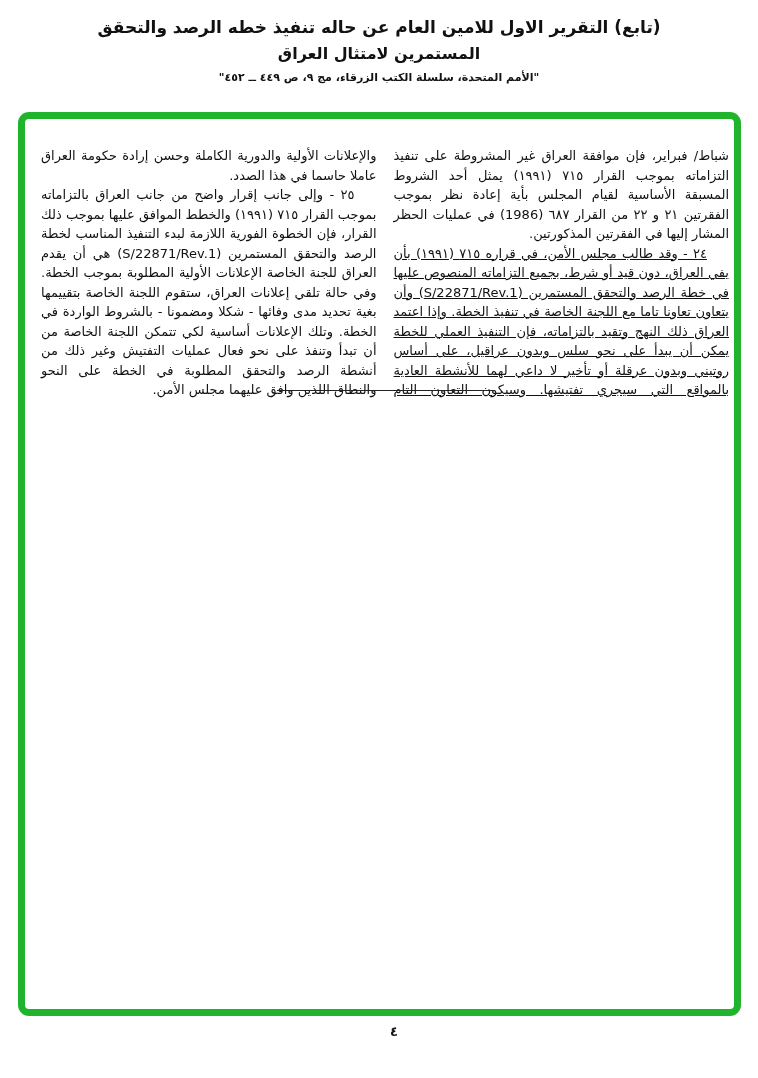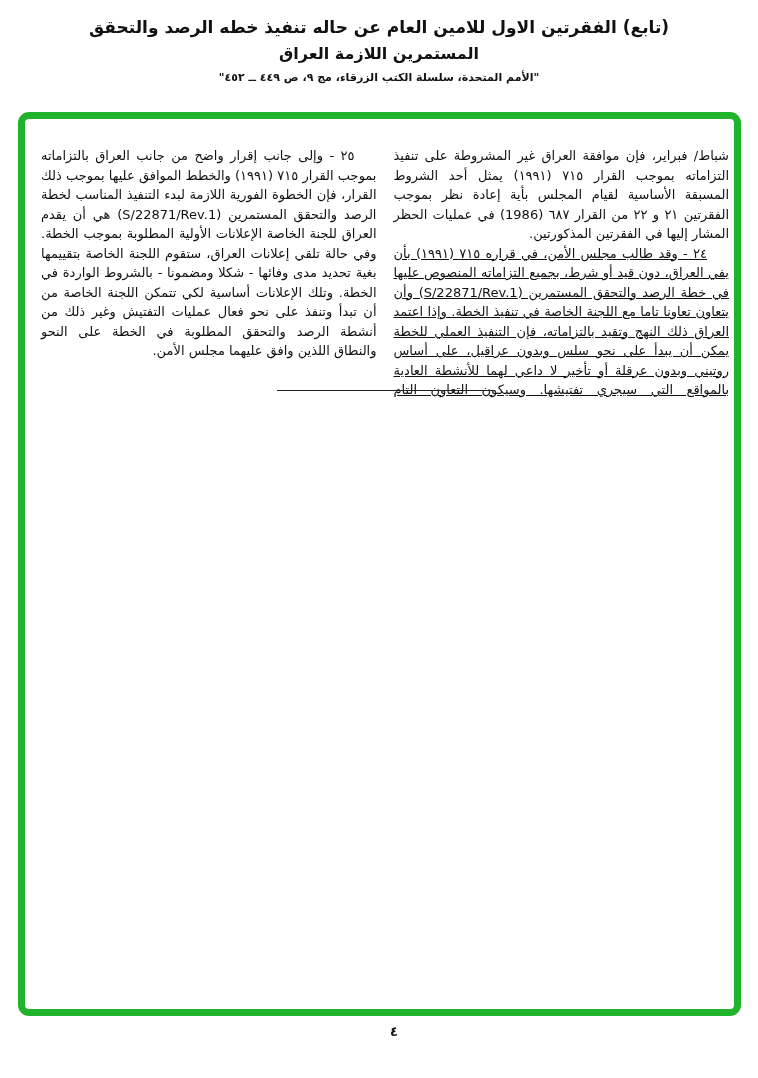--- a/index.html
+++ b/index.html
@@ -92,32 +92,33 @@
     font-weight: bold;
     direction: rtl;
   }
 </style>
 </head>
 <body>
 
 <div class="page">
 
   <div class="header">
-    <div class="title-line1">(تابع) الفقرتين الاول للامين العام عن حاله تنفيذ خطه الرصد والتحقق</div>
-    <div class="title-line2">المستمرين اللازمة العراق</div>
+    <div class="title-line1">(تابع) التقرير الاول للامين العام عن حاله تنفيذ خطه الرصد والتحقق</div>
+    <div class="title-line2">المستمرين لامتثال العراق</div>
     <div class="citation">"الأمم المتحدة، سلسلة الكتب الزرقاء، مج ٩، ص ٤٤٩ ــ ٤٥٢"</div>
   </div>
 
   <div class="content-frame">
     <div class="columns">
       <div class="col">
         <p>شباط/ فبراير، فإن موافقة العراق غير المشروطة على تنفيذ التزاماته بموجب القرار ٧١٥ (١٩٩١) يمثل أحد الشروط المسبقة الأساسية لقيام المجلس بأية إعادة نظر بموجب الفقرتين ٢١ و ٢٢ من القرار ٦٨٧ (1986) في عمليات الحظر المشار إليها في الفقرتين المذكورتين.</p>
         <p class="para-numbered stretch-last">٢٤ -  وقد طالب مجلس الأمن، في قراره ٧١٥ (١٩٩١) بأن يفي العراق، دون قيد أو شرط، بجميع التزاماته المنصوص عليها في خطة الرصد والتحقق المستمرين (S/22871/Rev.1) وأن يتعاون تعاونا تاما مع اللجنة الخاصة في تنفيذ الخطة. وإذا اعتمد العراق ذلك النهج وتقيد بالتزاماته، فإن التنفيذ العملي للخطة يمكن أن يبدأ على نحو سلس وبدون عراقيل، على أساس روتيني وبدون عرقلة أو تأخير لا داعي لهما للأنشطة العادية بالمواقع التي سيجري تفتيشها. وسيكون التعاون التام</p>
       </div>
       <div class="col">
+        <p>والإعلانات الأولية والدورية الكاملة وحسن إرادة حكومة العراق عاملا حاسما في هذا الصدد.</p>
         <p class="para-numbered">٢٥ -  وإلى جانب إقرار واضح من جانب العراق بالتزاماته بموجب القرار ٧١٥ (١٩٩١) والخطط الموافق عليها بموجب ذلك القرار، فإن الخطوة الفورية اللازمة لبدء التنفيذ المناسب لخطة الرصد والتحقق المستمرين (S/22871/Rev.1) هي أن يقدم العراق للجنة الخاصة الإعلانات الأولية المطلوبة بموجب الخطة. وفي حالة تلقي إعلانات العراق، ستقوم اللجنة الخاصة بتقييمها بغية تحديد مدى وفائها - شكلا ومضمونا - بالشروط الواردة في الخطة. وتلك الإعلانات أساسية لكي تتمكن اللجنة الخاصة من أن تبدأ وتنفذ على نحو فعال عمليات التفتيش وغير ذلك من أنشطة الرصد والتحقق المطلوبة في الخطة على النحو والنطاق اللذين وافق عليهما مجلس الأمن.</p>
       </div>
     </div>
     <hr class="footnote-divider">
   </div>
 
   <div class="page-number">٤</div>
 
 </div>
 

